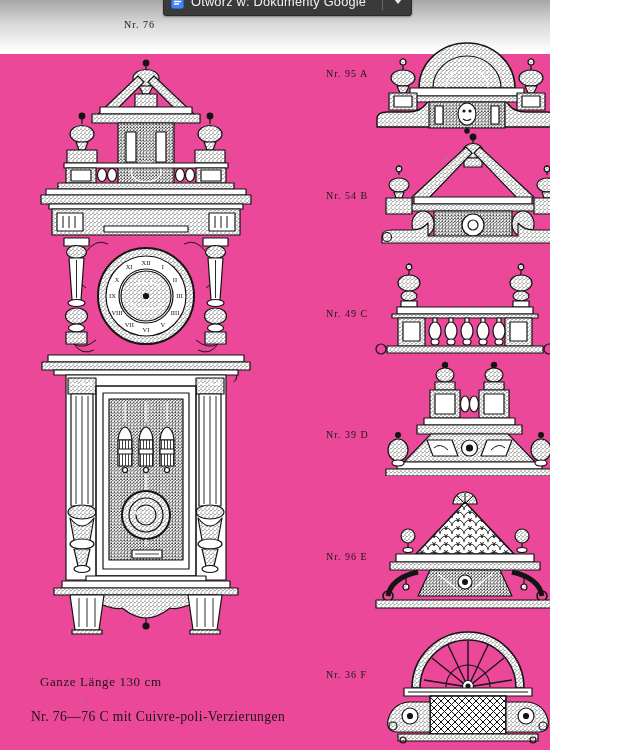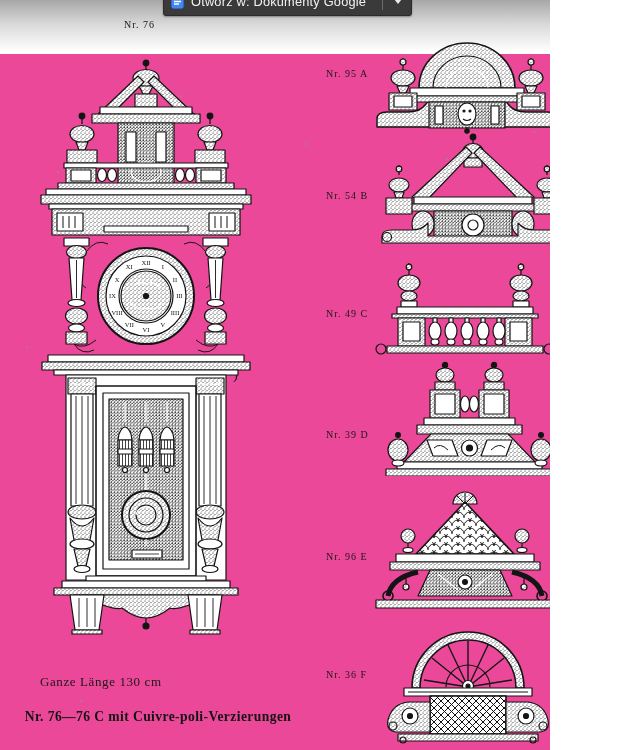--- a/index.html
+++ b/index.html
@@ -18,21 +18,21 @@
     flex:1 1 auto;}
   .tb-divider{width:1px;height:17px;background:#6b6b6b;margin:0 6px 0 7px;flex:0 0 auto;}
   .caret-btn{width:18px;height:22px;display:flex;align-items:center;justify-content:center;flex:0 0 auto;cursor:pointer;}
   .caret{width:0;height:0;border-left:4.5px solid transparent;border-right:4.5px solid transparent;
     border-top:5.5px solid #e9e9e9;}
   
   .fig-label{position:absolute;color:#181818;font-size:10px;letter-spacing:1px;white-space:nowrap;}
   .caption{position:absolute;left:40px;top:640px;width:212px;
     color:#181818;font-size:13px;letter-spacing:.6px;margin-top:34px;}
   .footnote{position:absolute;left:0px;top:708px;width:316px;text-align:center;
-    color:#141414;font-size:13.6px;line-height:18.5px;letter-spacing:.4px;font-weight:bold;}
+    color:#141414;font-size:13.6px;line-height:18.5px;letter-spacing:.4px;}
   .artifact{position:absolute;left:233px;top:366px;font-size:15px;color:#1a1a1a;}
   .ill{position:absolute;}
   .speck{position:absolute;border-radius:50%;background:#8d8d8d;}
   svg{display:block;}
 </style>
 </head>
 <body>
 
 <div class="stage">
 

